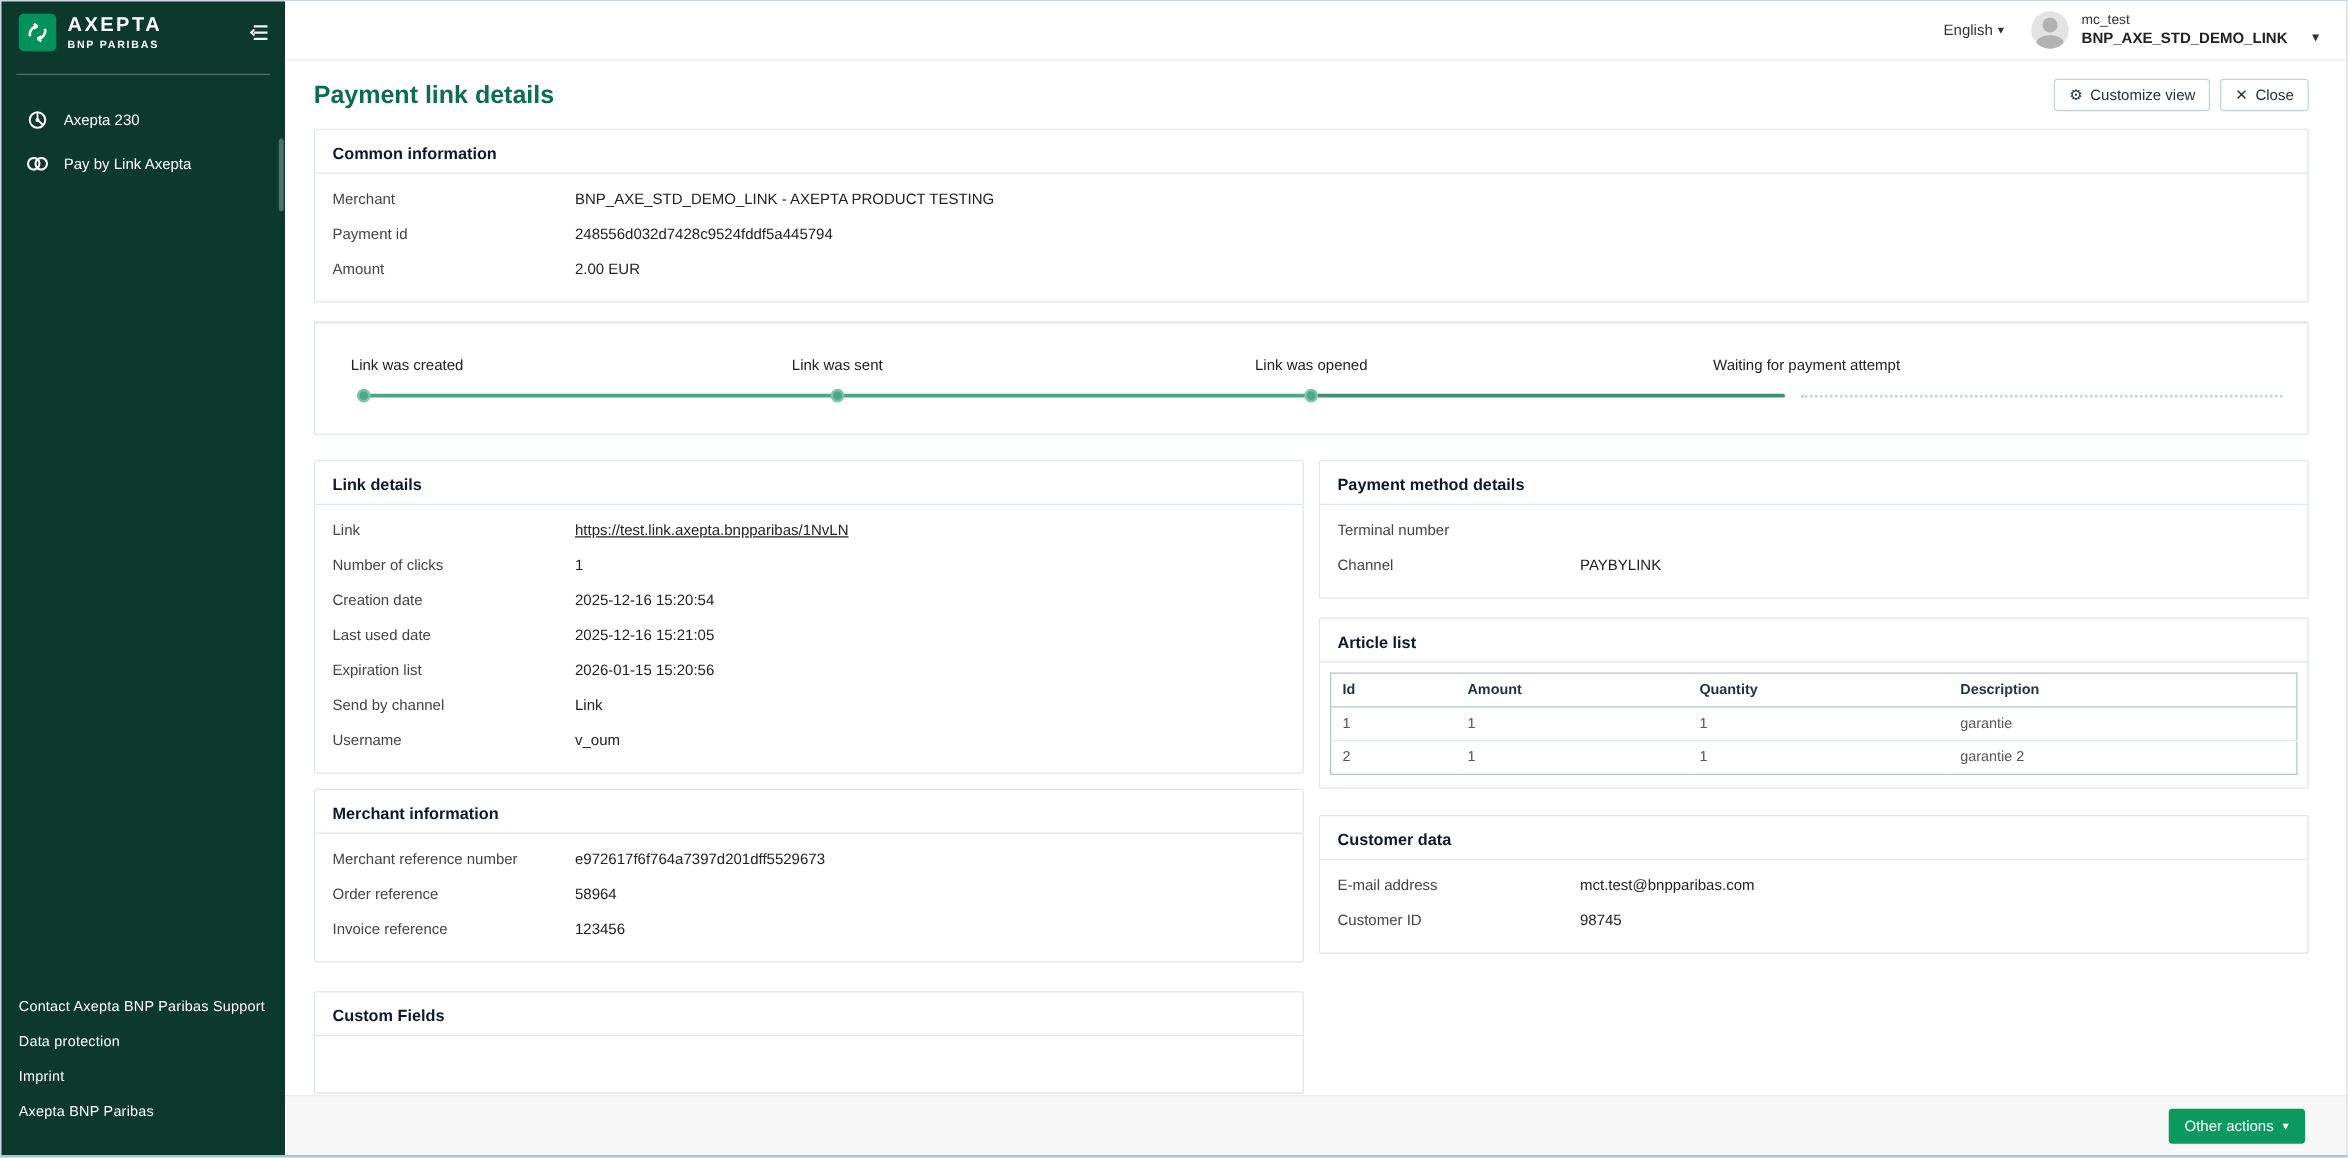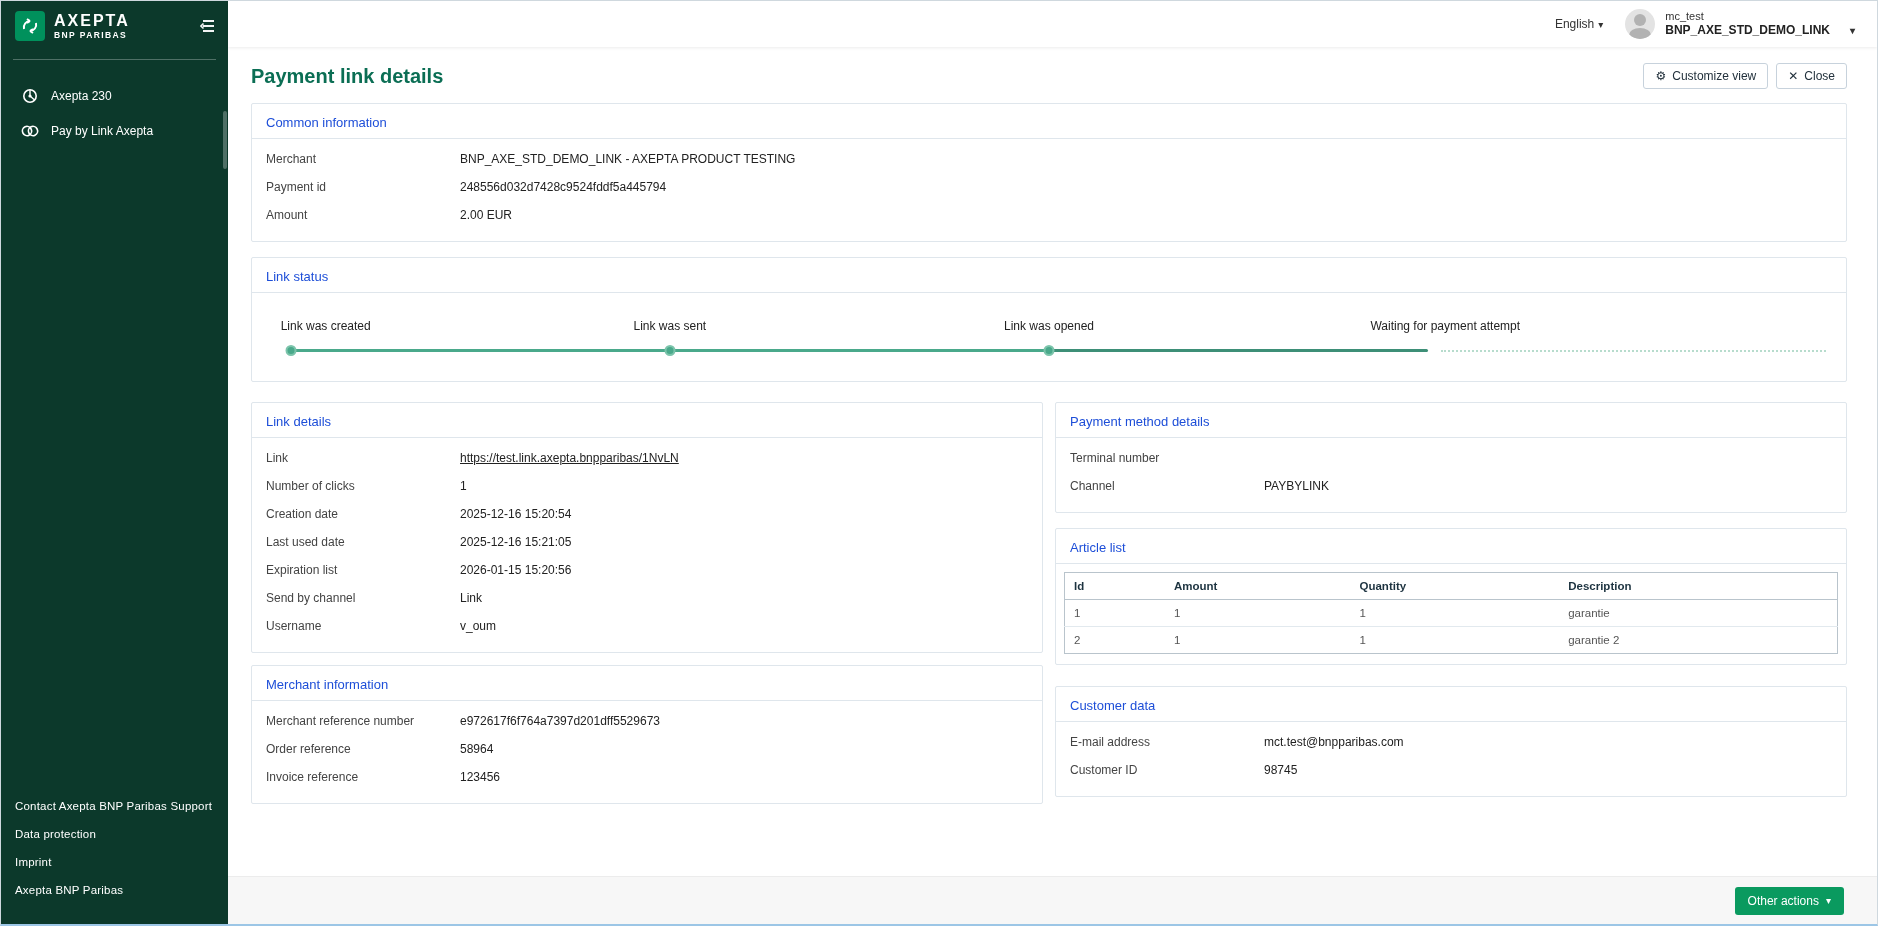--- a/index.html
+++ b/index.html
@@ -70,21 +70,21 @@
   .page-title { font-size:20px; font-weight:bold; color:#0b6e54; }
   .head-actions { margin-left:auto; display:flex; gap:8px; }
   .btn-outline {
     display:inline-flex; align-items:center; gap:6px; background:#fff;
     border:1px solid #c7d2dc; border-radius:3px; padding:5px 11px;
     font-size:12px; color:#22313c; cursor:pointer;
   }
   .btn-outline .bicon { font-size:12px; line-height:1; }
 
   .card { background:#fff; border:1px solid #dfe6ec; border-radius:2px; }
-  .card-title { padding:11px 14px 8px 14px; font-size:13px; font-weight:normal; color:#1d4ed8; }
+  .card-title { padding:11px 14px 8px 14px; font-size:13px; font-weight:bold; color:#0f172a; }
   .card-divider { border-top:1px solid #dfe6ec; }
   .card-body { padding:6px 14px 12px 14px; }
 
   .frow { display:flex; align-items:center; padding:7px 0; min-height:27px; }
   .frow .flabel { width:194px; min-width:194px; color:#444; }
   .frow .fvalue { color:#222; }
   a.green-link { color:#0c8a5e; text-decoration:underline; cursor:pointer; }
 
   .mt15 { margin-top:15px; }
 
@@ -238,21 +238,20 @@
           <span class="fvalue">248556d032d7428c9524fddf5a445794</span>
         </div>
         <div class="frow">
           <span class="flabel">Amount</span>
           <span class="fvalue">2.00 EUR</span>
         </div>
       </div>
     </section>
 
     <section class="card mt15">
-      <div class="card-title">Link status</div>
       <div class="card-divider"></div>
       <div class="timeline">
         <span class="tl-label first" style="left:1.2%">Link was created</span>
         <span class="tl-label" style="left:25.6%">Link was sent</span>
         <span class="tl-label" style="left:50%">Link was opened</span>
         <span class="tl-label" style="left:75.5%">Waiting for payment attempt</span>
         <div class="tl-solid" style="left:1.2%; width:48.8%"></div>
         <div class="tl-solid darker" style="left:50%; width:24.4%"></div>
         <div class="tl-dotted" style="left:75.2%; right:0"></div>
         <span class="tl-dot" style="left:1.2%"></span>
@@ -312,20 +311,31 @@
               <span class="flabel">Order reference</span>
               <span class="fvalue">58964</span>
             </div>
             <div class="frow">
               <span class="flabel">Invoice reference</span>
               <span class="fvalue">123456</span>
             </div>
           </div>
         </section>
 
+        <section class="card" style="margin-top:23px">
+          <div class="card-title">Custom Fields</div>
+          <div class="card-divider"></div>
+          <div class="card-body">
+            <div class="frow">
+              
+              
+            </div>
+
+          </div>
+        </section>
       </div>
 
       <div class="col-right">
 
         <section class="card">
           <div class="card-title">Payment method details</div>
           <div class="card-divider"></div>
           <div class="card-body">
             <div class="frow">
               <span class="flabel">Terminal number</span>

